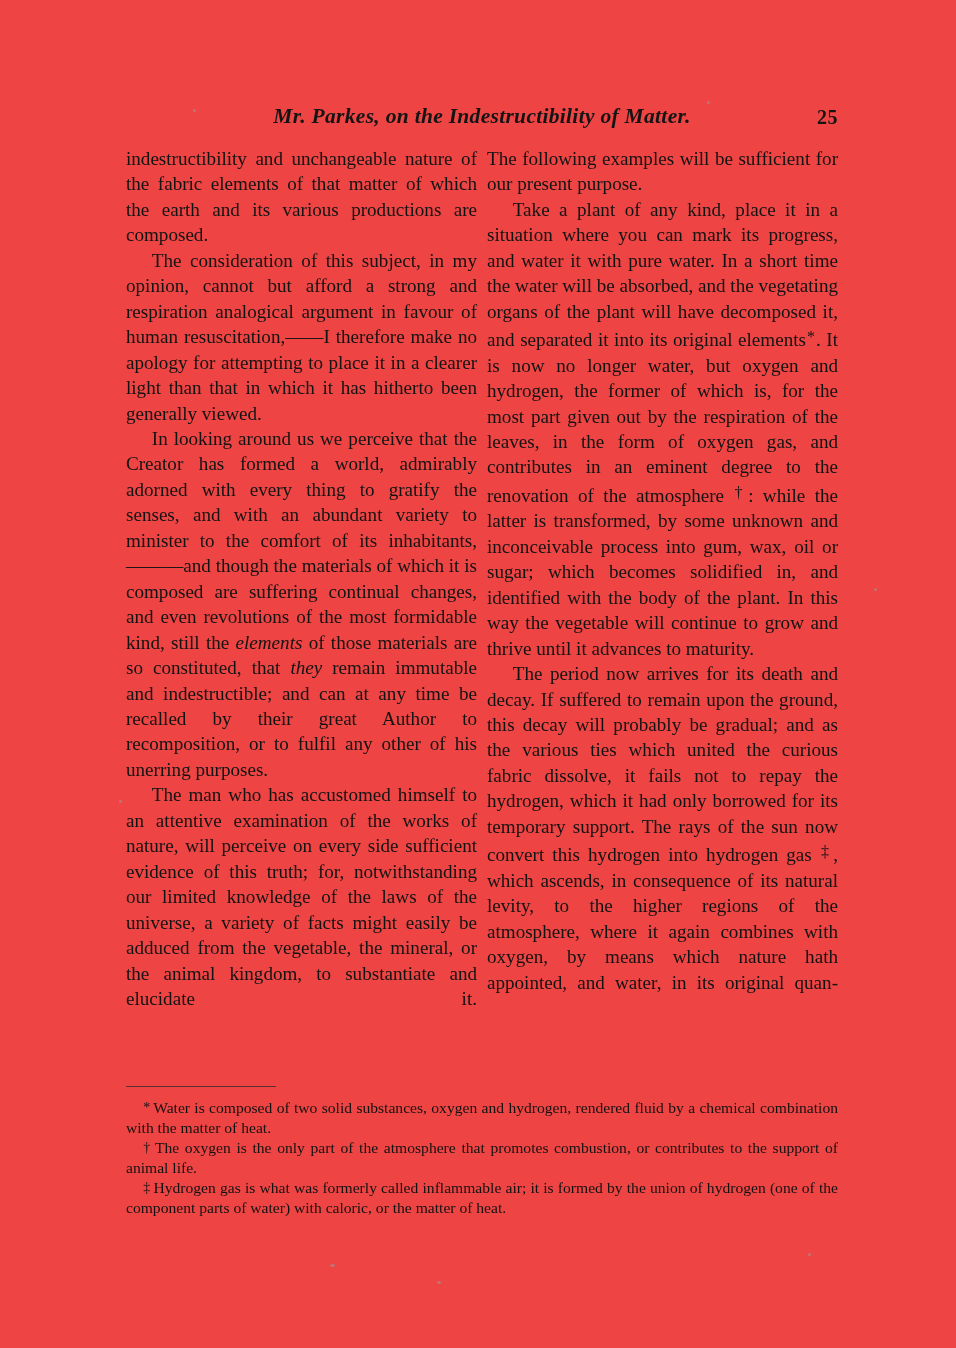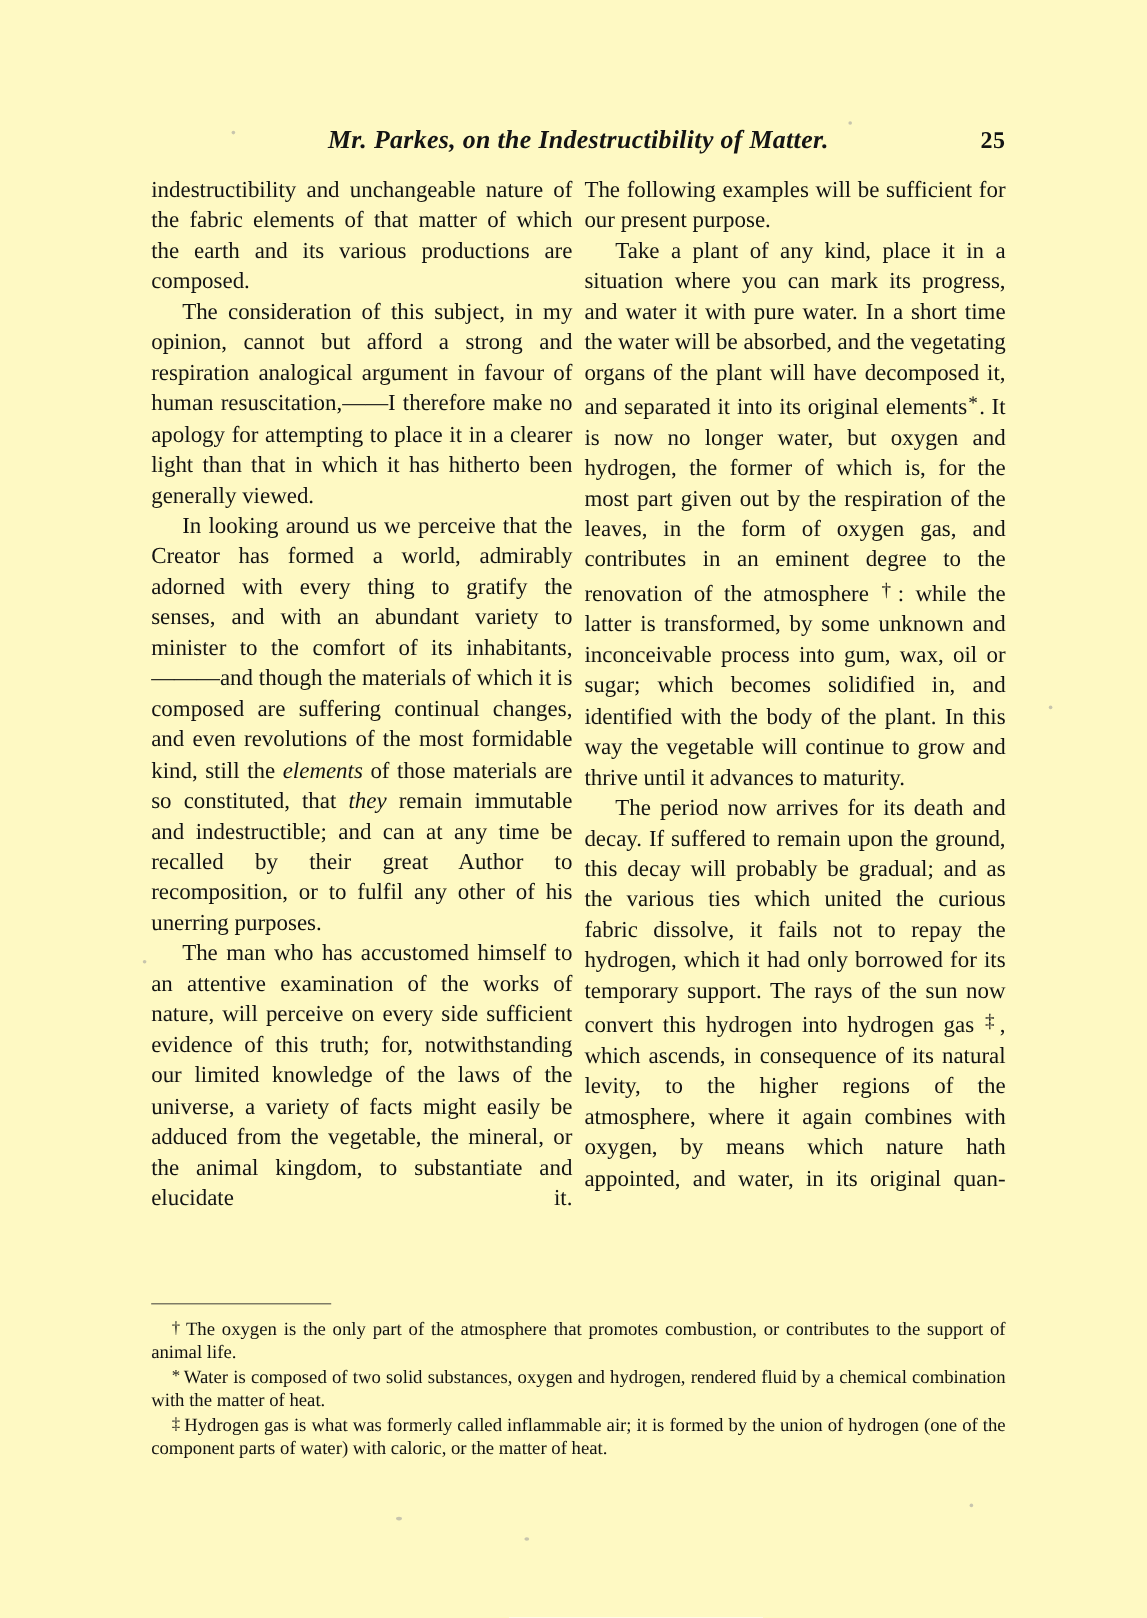--- a/index.html
+++ b/index.html
@@ -14,21 +14,21 @@
     font-family: "Liberation Serif", "DejaVu Serif", serif;
     color: #111111;
     overflow: hidden;
   }
 
   .page {
     position: absolute;
     left: 0; top: 0;
     width: 956px;
     height: 1348px;
-    background: #fef9c3;
+    background: #ef4444;
   }
 
   
   .running-head {
     position: absolute;
     left: 126px;
     top: 104px;
     width: 712px;
     height: 30px;
     display: flex;
@@ -160,22 +160,22 @@
       <p class="indent"><span>Take a plant of any kind, place it in a situation where you can mark its progress, and water it with pure water. In a short time the water will be absorbed, and the vegetating organs of the plant will have decomposed it, and separated it into its original elements</span><span class="fn-mark">*</span><span>. It is now no longer water, but oxygen and hydrogen, the former of which is, for the most part given out by the respiration of the leaves, in the form of oxygen gas, and contributes in an eminent degree to the renovation of the atmosphere </span><span class="fn-mark">†</span><span>: while the latter is transformed, by some unknown and inconceivable process into gum, wax, oil or sugar; which becomes solidified in, and identified with the body of the plant. In this way the vegetable will continue to grow and thrive until it advances to maturity.</span></p>
 
       <p class="indent full-justify"><span>The period now arrives for its death and decay. If suffered to remain upon the ground, this decay will probably be gradual; and as the various ties which united the curious fabric dissolve, it fails not to repay the hydrogen, which it had only borrowed for its temporary support. The rays of the sun now convert this hydrogen into hydrogen gas </span><span class="fn-mark">‡</span><span>, which ascends, in consequence of its natural levity, to the higher regions of the atmosphere, where it again combines with oxygen, by means which nature hath appointed, and water, in its original quan-</span></p>
 
     </div>
   </div>
 
   <div class="footnote-rule"></div>
 
   <div class="footnotes">
+    <p><span class="fmark">*</span><span>Water is composed of two solid substances, oxygen and hydrogen, rendered fluid by a chemical combination with the matter of heat.</span></p>
     <p><span class="fmark">†</span><span>The oxygen is the only part of the atmosphere that promotes combustion, or contributes to the support of animal life.</span></p>
-    <p><span class="fmark">*</span><span>Water is composed of two solid substances, oxygen and hydrogen, rendered fluid by a chemical combination with the matter of heat.</span></p>
     <p><span class="fmark">‡</span><span>Hydrogen gas is what was formerly called inflammable air; it is formed by the union of hydrogen (one of the component parts of water) with caloric, or the matter of heat.</span></p>
   </div>
 
   <div class="speck" style="left:193px; top:109px; width:3px; height:3px;"></div>
   <div class="speck" style="left:707px; top:101px; width:3px; height:3px;"></div>
   <div class="speck" style="left:330px; top:1264px; width:5px; height:3px;"></div>
   <div class="speck" style="left:437px; top:1281px; width:4px; height:3px;"></div>
   <div class="speck" style="left:808px; top:1253px; width:3px; height:3px;"></div>
   <div class="speck" style="left:874px; top:588px; width:3px; height:3px;"></div>
   <div class="speck" style="left:119px; top:800px; width:3px; height:3px;"></div>

